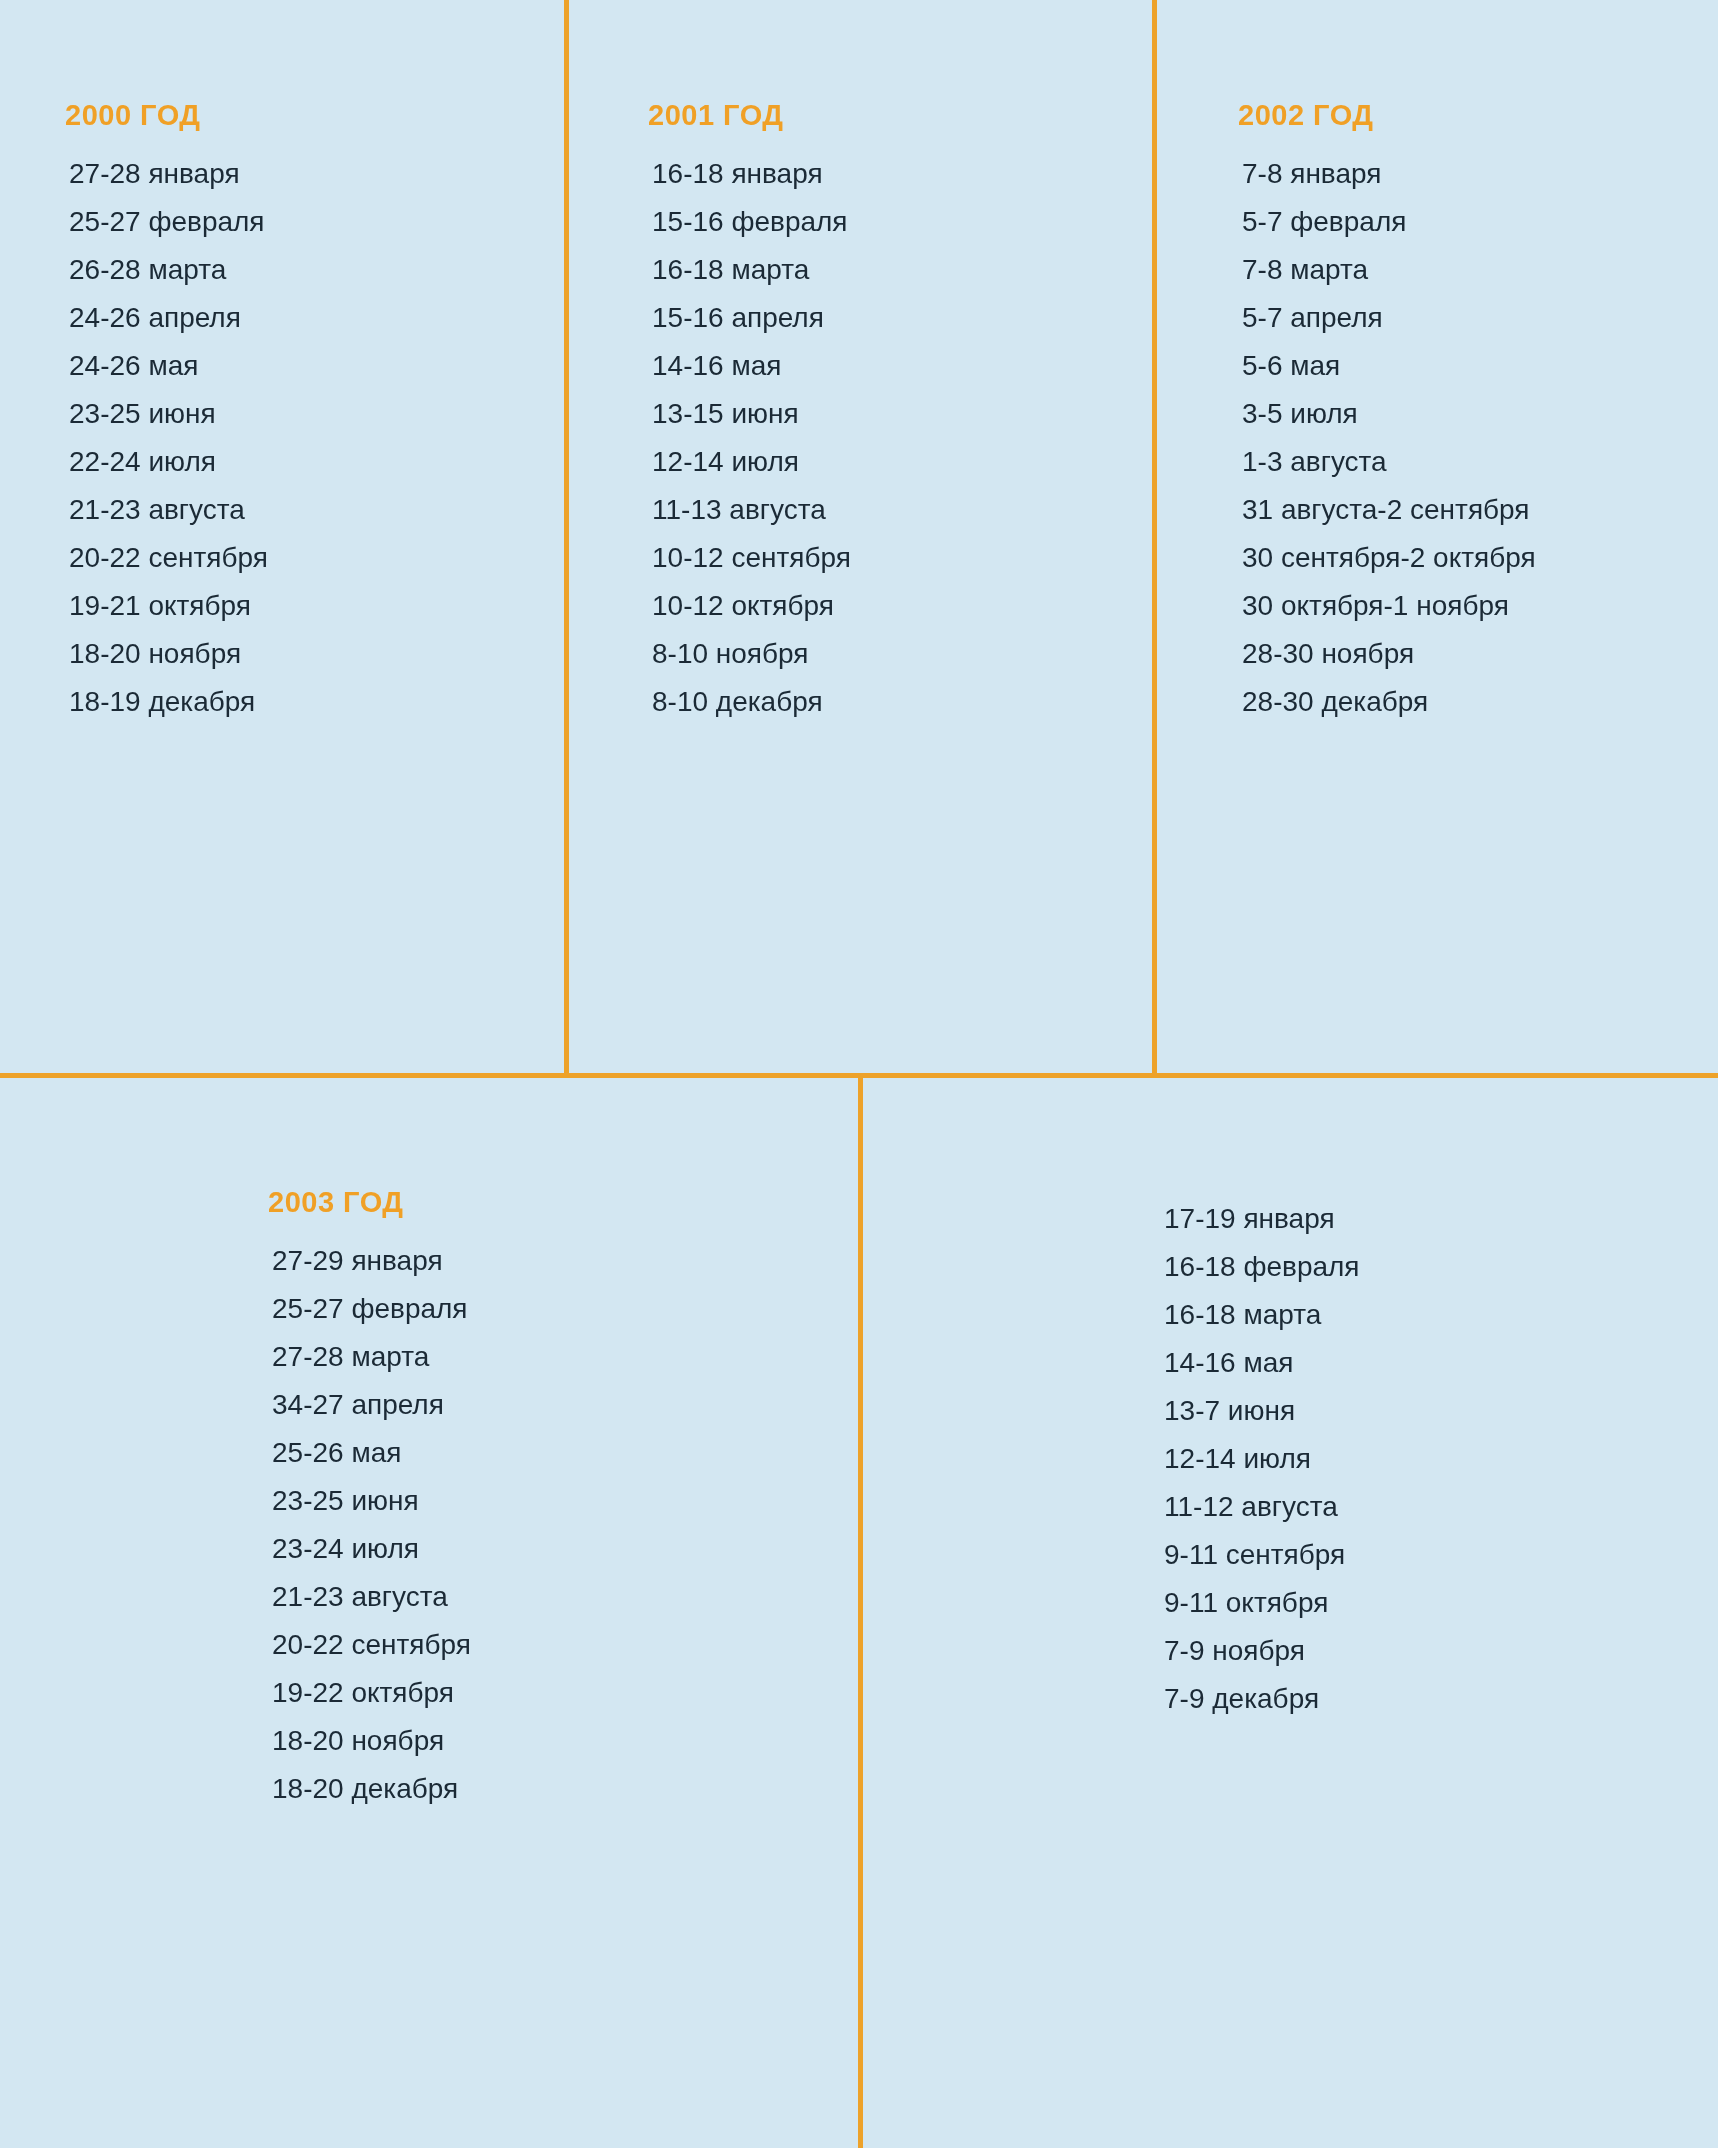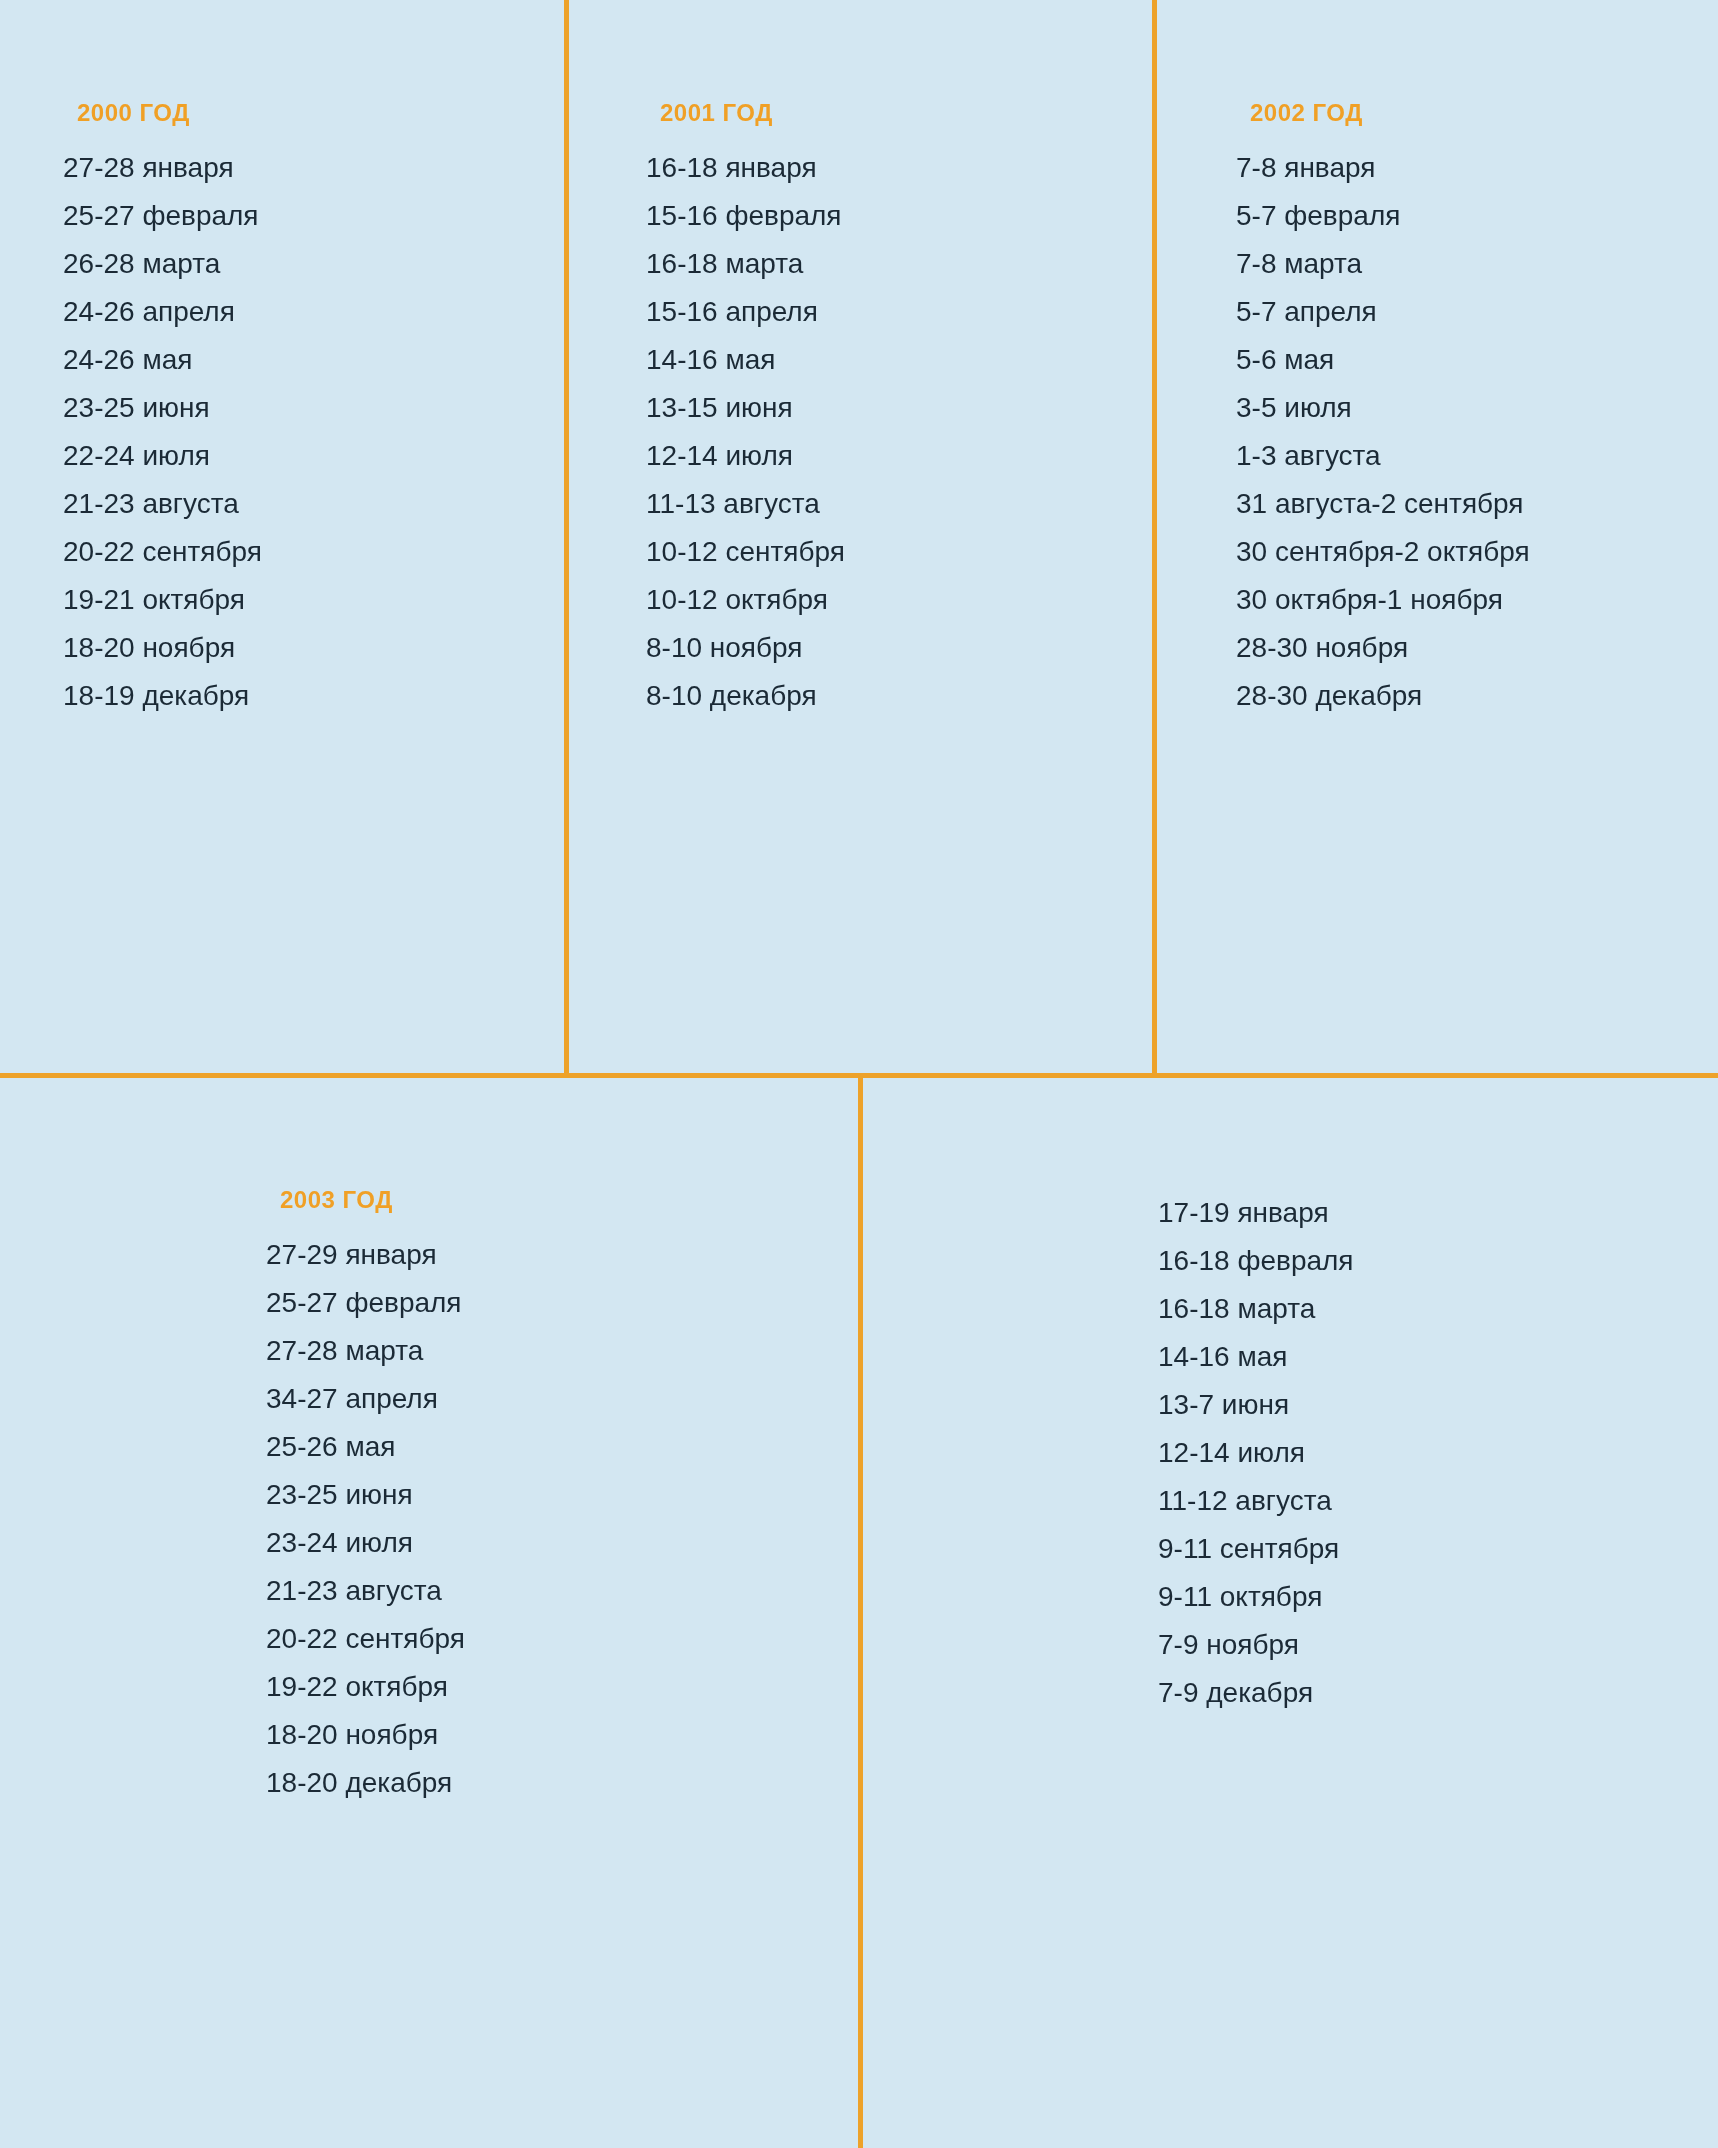--- a/index.html
+++ b/index.html
@@ -59,30 +59,30 @@
   .section-top .col-2 { width: 589px; padding-left: 80px;  padding-top: 100px; }
   .section-top .col-3 { width: 566px; padding-left: 81px;  padding-top: 100px; }
 
   
   .section-bottom .col-4 { width: 858px; padding-left: 264px; padding-top: 110px; }
   .section-bottom .col-5 { width: 860px; padding-left: 298px; padding-top: 110px; }
 
   .year-heading {
     color: #f0a026;
     font-weight: bold;
-    font-size: 24px;
+    font-size: 29px;
     letter-spacing: 0.5px;
-    margin: 0 0 18px 16px;
+    margin: 0 0 18px 4px;
     line-height: 1.1;
     white-space: nowrap;
   }
 
   .date-list {
     list-style: none;
-    margin: 2px;
+    margin: 8px;
     padding: 0;
   }
 
   .date-item {
     color: #1b2a36;
     font-size: 28px;
     line-height: 1.0;
     padding: 10px 0;
     white-space: nowrap;
     font-weight: 400;

